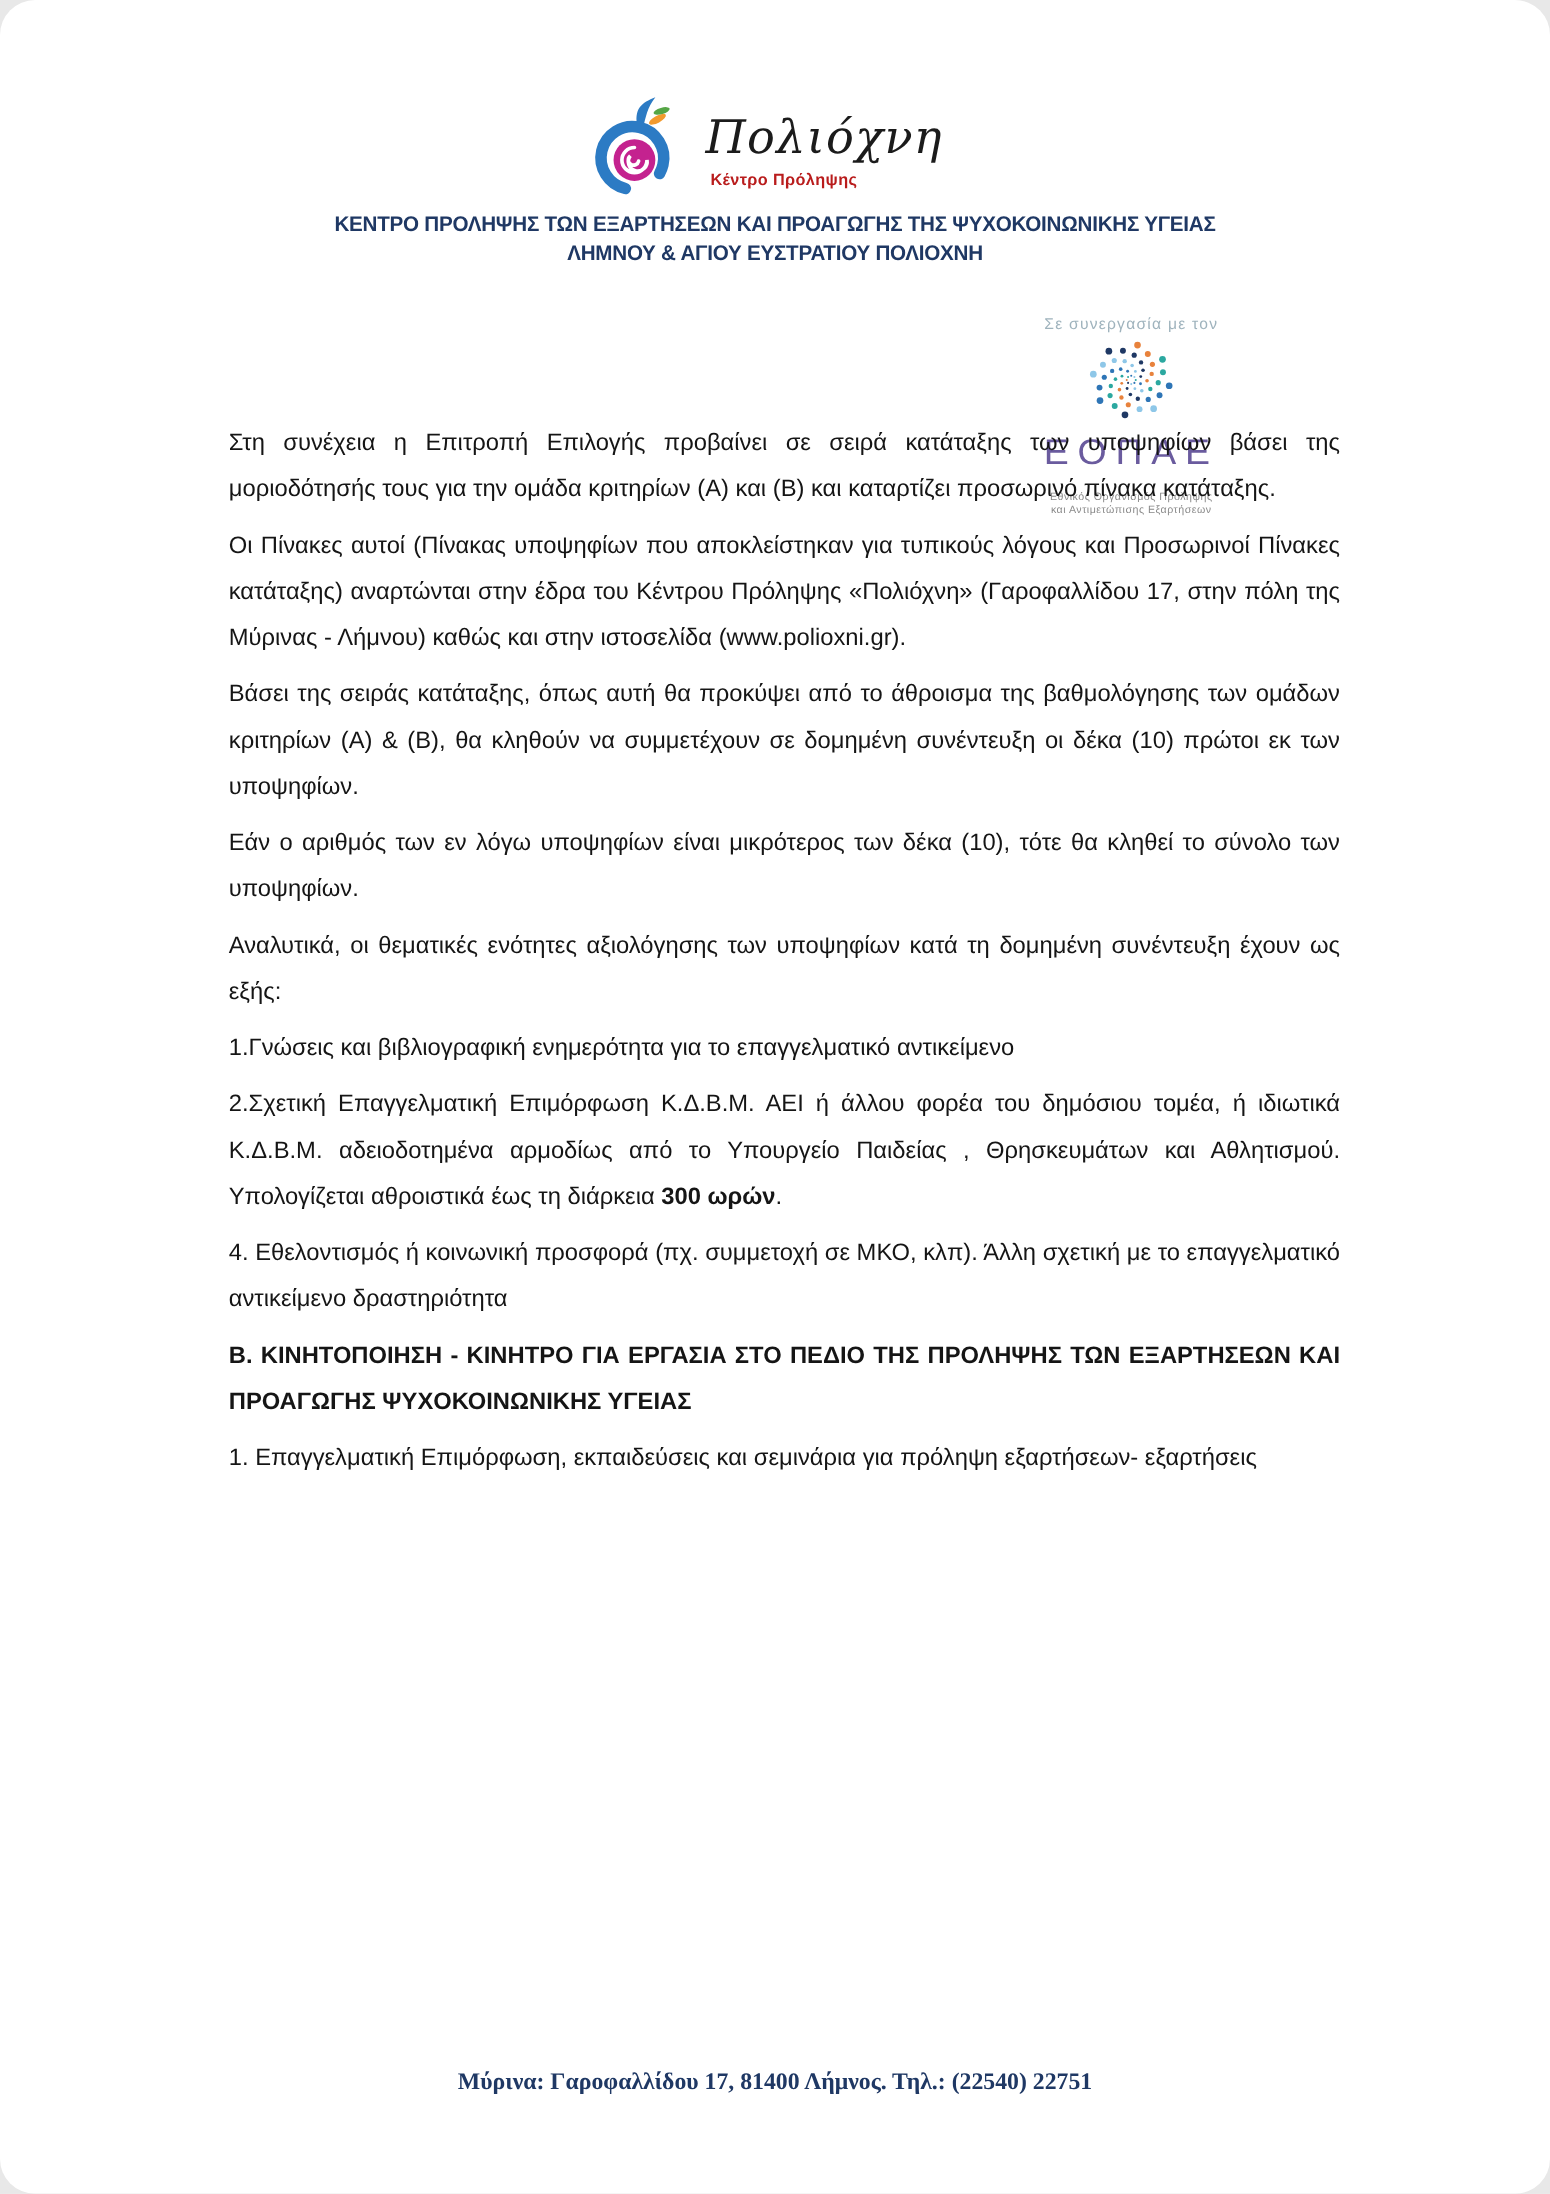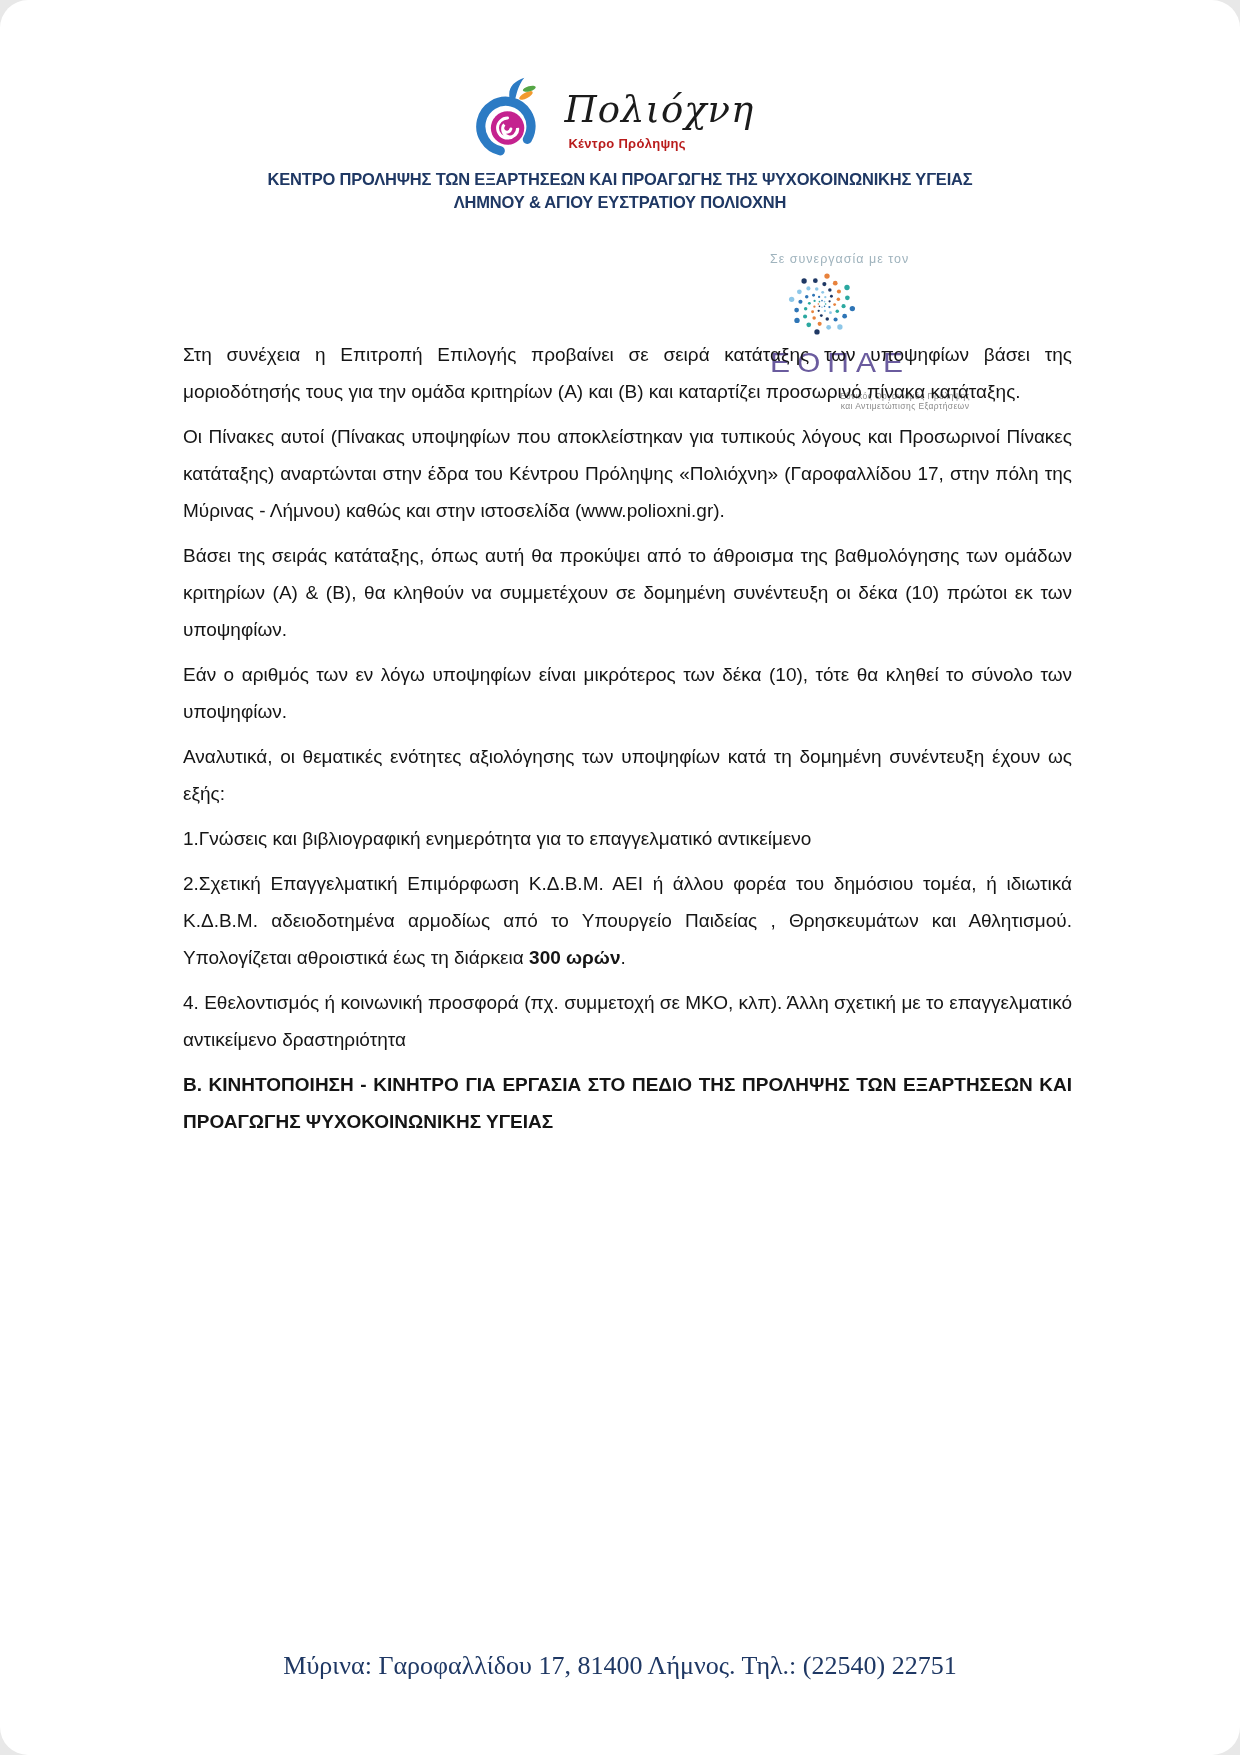--- a/index.html
+++ b/index.html
@@ -31,21 +31,21 @@
   
   .doc-title{
     position:absolute;top:168px;left:0;right:0;
     text-align:center;color:#1f3864;font-weight:bold;
     font-size:17px;line-height:23px;letter-spacing:-0.2px;
     transform:scaleX(.97);
   }
   
   .partner{
     position:absolute;top:252px;right:200px;width:270px;
-    display:flex;flex-direction:column;
+    display:flex;flex-direction:column;align-items:center;
   }
   .partner-label{
     font-size:12.5px;color:#9fb3bd;letter-spacing:1px;
     margin-bottom:3px;
   }
   .partner-acronym{
     font-size:30px;color:#6a5b9e;letter-spacing:7px;
     line-height:30px;margin-top:2px;font-weight:400;
     transform:scaleY(.95);
   }
@@ -62,22 +62,22 @@
   .content p{margin:0 0 8px 13px;}
   .content .h-bold{font-weight:bold;text-align:left;}
   .gap-after-a1{margin-bottom:110px;}
   .gap-after-a2{margin-bottom:30px;}
   .gap-after-a4{margin-bottom:55px;}
   .b-strong{font-weight:bold;}
   
   .footer{
     position:absolute;top:1648px;left:0;right:0;
     text-align:center;color:#1f3864;
-    font-family:"Liberation Serif",serif;font-weight:normal;
-    font-size:26px;line-height:35px;
+    font-family:"Liberation Serif",serif;font-weight:bold;
+    font-size:19px;line-height:35px;
   }
 </style>
 </head>
 <body>
 
 <div class="page">
 
   <div class="logo-block">
     <span>
       <svg width="92" height="84" viewBox="0 0 110 100" aria-hidden="true">
@@ -177,19 +177,20 @@
     <p>Αναλυτικά, οι θεματικές ενότητες αξιολόγησης των υποψηφίων κατά τη δομημένη συνέντευξη έχουν ως εξής:</p>
 
 
     <p class="gap-after-a1">1.Γνώσεις και βιβλιογραφική ενημερότητα για το επαγγελματικό αντικείμενο</p>
 
     <p class="gap-after-a2"><span>2.Σχετική Επαγγελματική Επιμόρφωση Κ.Δ.Β.Μ. ΑΕΙ ή άλλου φορέα του δημόσιου τομέα,  ή ιδιωτικά Κ.Δ.Β.Μ. αδειοδοτημένα αρμοδίως από το Υπουργείο Παιδείας , Θρησκευμάτων και Αθλητισμού. Υπολογίζεται αθροιστικά έως τη διάρκεια </span><span class="b-strong">300 ωρών</span><span>.</span></p>
 
     <p class="gap-after-a4">4. Εθελοντισμός ή κοινωνική προσφορά (πχ. συμμετοχή σε ΜΚΟ, κλπ).  Άλλη σχετική με το επαγγελματικό αντικείμενο δραστηριότητα</p>
 
     <p class="h-bold" style="text-align:justify;">Β. ΚΙΝΗΤΟΠΟΙΗΣΗ - ΚΙΝΗΤΡΟ ΓΙΑ ΕΡΓΑΣΙΑ ΣΤΟ ΠΕΔΙΟ ΤΗΣ ΠΡΟΛΗΨΗΣ ΤΩΝ ΕΞΑΡΤΗΣΕΩΝ ΚΑΙ ΠΡΟΑΓΩΓΗΣ ΨΥΧΟΚΟΙΝΩΝΙΚΗΣ ΥΓΕΙΑΣ</p>
+    <p>1. Επαγγελματική Επιμόρφωση, εκπαιδεύσεις και σεμινάρια για πρόληψη εξαρτήσεων- εξαρτήσεις</p>
   </div>
 
   <div class="footer">
     <div>Μύρινα: Γαροφαλλίδου 17, 81400 Λήμνος. Τηλ.: (22540) 22751</div>
   </div>
 
 </div>
 
 </body></html>

